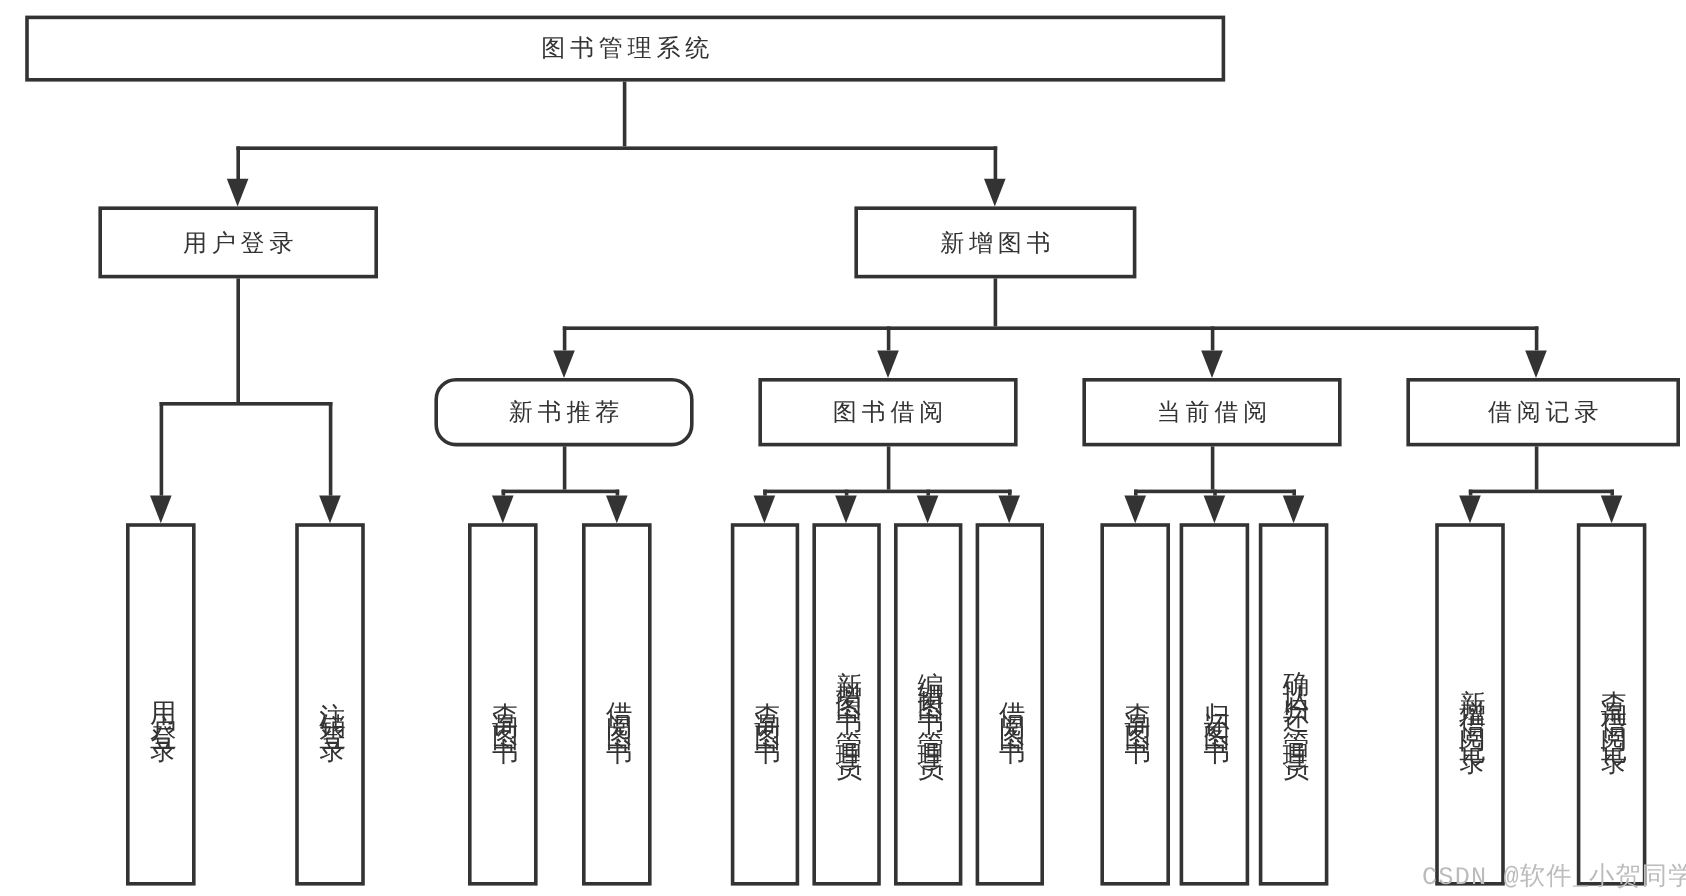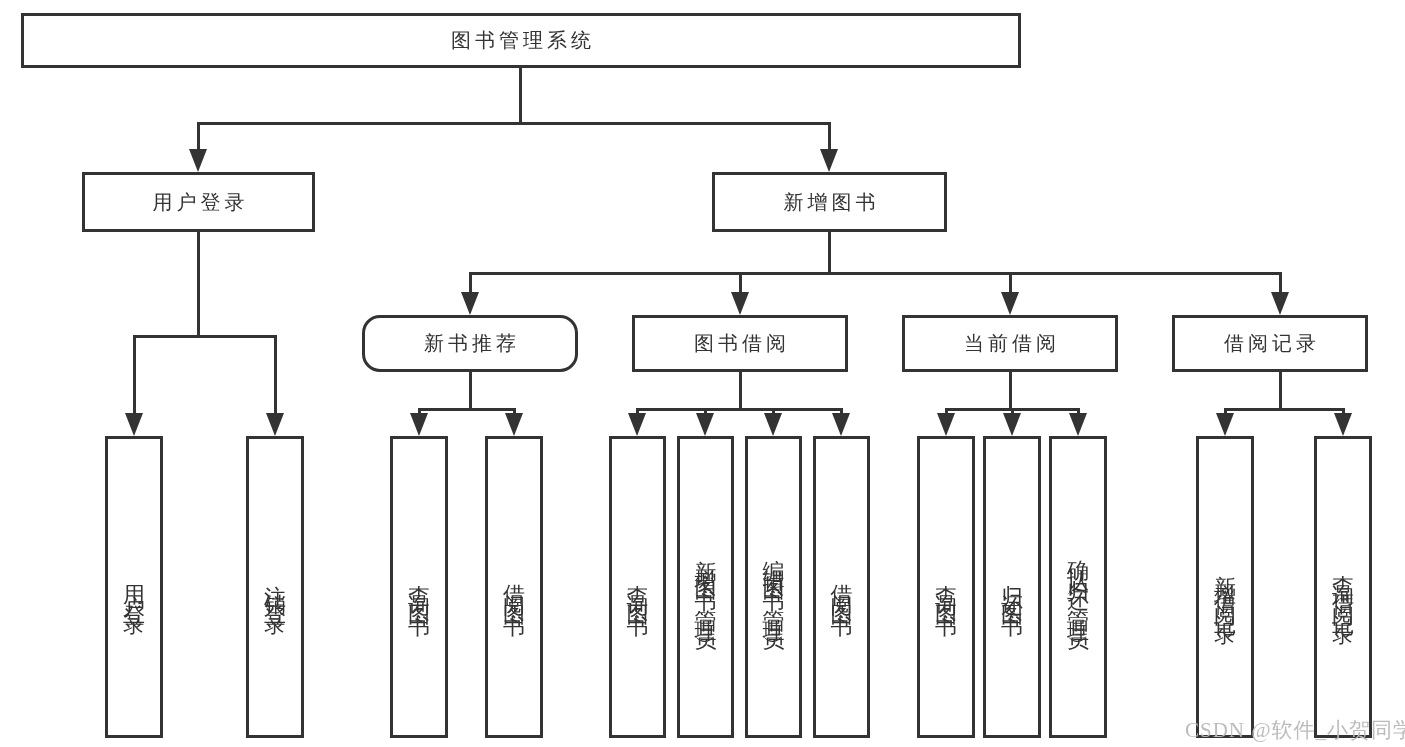--- a/index.html
+++ b/index.html
@@ -1,21 +1,21 @@
 <!DOCTYPE html>
 <html><head>
 <meta charset="utf-8">
 <style>
   html, body { margin: 0; padding: 0; background: #ffffff; }
   .canvas {
     position: relative;
     width: 1405px;
     height: 747px;
     background: #ffffff;
-    font-family: Liberation Serif, serif;
+    font-family: Liberation Mono, monospace;
     overflow: hidden;
   }
   .box {
     position: absolute;
     box-sizing: border-box;
     border: 3px solid #333333;
     background: #ffffff;
     display: flex;
     align-items: center;
     justify-content: center;
@@ -82,21 +82,21 @@
   <div class="vline" style="left:739px;  top:272px; height:20px;"></div>
   <div class="ahead" style="left:731px;  top:292px;"></div>
   <div class="vline" style="left:1009px; top:272px; height:20px;"></div>
   <div class="ahead" style="left:1001px; top:292px;"></div>
   <div class="vline" style="left:1279px; top:272px; height:20px;"></div>
   <div class="ahead" style="left:1271px; top:292px;"></div>
 
   <div class="box hnode" style="left:362px;  top:315px; width:216px; height:57px;border-radius:18px;">新书推荐</div>
   <div class="box hnode" style="left:902px;  top:315px; width:216px; height:57px;">当前借阅</div>
   <div class="box hnode" style="left:632px;  top:315px; width:216px; height:57px;">图书借阅</div>
-  <div class="box hnode" style="left:1172px; top:315px; width:196px; height:57px;">借阅记录</div>
+  <div class="box hnode" style="left:1172px; top:315px; width:228px; height:57px;">借阅记录</div>
 
   <div class="vline" style="left:469px; top:372px; height:36px;"></div>
   <div class="hline" style="left:418px; top:408px; width:98px;"></div>
   <div class="vline" style="left:418px; top:408px; height:5px;"></div>
   <div class="ahead" style="left:410px; top:413px;"></div>
   <div class="vline" style="left:513px; top:408px; height:5px;"></div>
   <div class="ahead" style="left:505px; top:413px;"></div>
 
   <div class="vline" style="left:739px; top:372px; height:36px;"></div>
   <div class="hline" style="left:636px; top:408px; width:207px;"></div>

